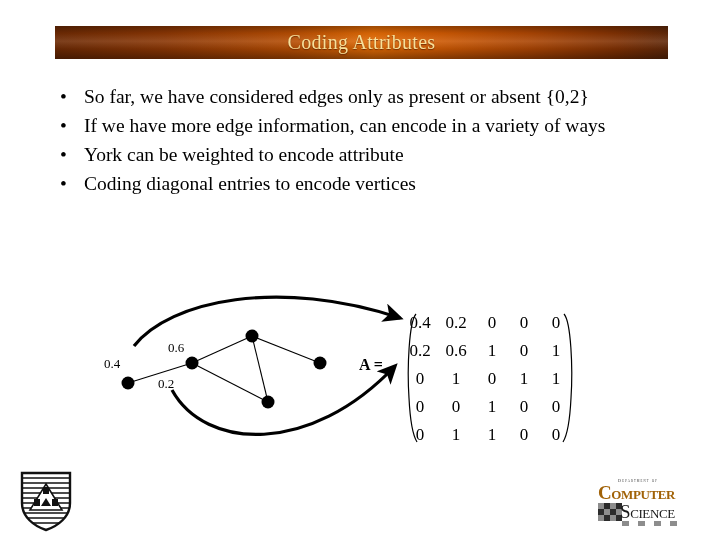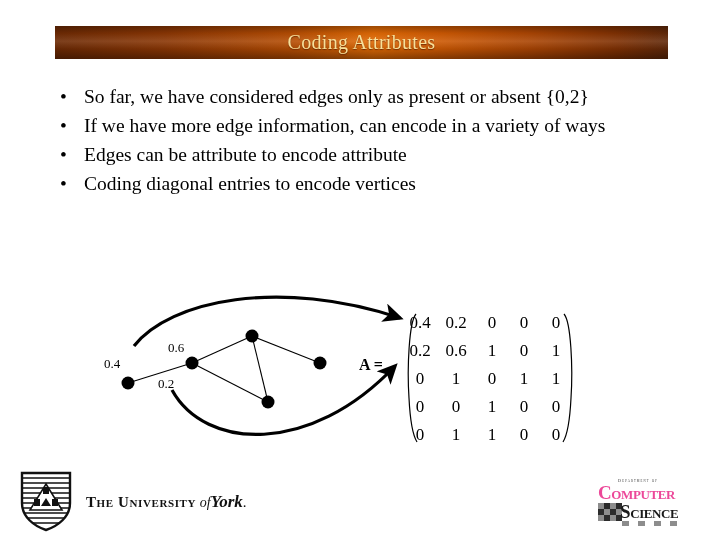--- a/index.html
+++ b/index.html
@@ -156,31 +156,31 @@
   }
   #cs-computer {
     position: absolute;
     left: 2px;
     top: 5px;
     font-size: 19px;
     line-height: 19px;
     font-variant: small-caps;
     font-weight: bold;
     letter-spacing: -0.4px;
-    color: #ec4899;
+    color: #a16207;
     white-space: nowrap;
   }
   #cs-science {
     position: absolute;
     left: 24px;
     top: 24px;
     font-size: 19px;
     line-height: 19px;
     font-variant: small-caps;
-    font-weight: bold;
+    font-weight: normal;
     letter-spacing: -0.4px;
     color: #1a1a1a;
     white-space: nowrap;
   }
 </style>
 </head>
 <body>
 
 <div id="slide">
 
@@ -195,21 +195,21 @@
       <span class="bullet-text">So far, we have considered edges only as present or absent {0,2}</span>
     </div>
 
     <div class="bullet-row">
       <span class="bullet-dot">•</span>
       <span class="bullet-text">If  we have more edge information, can encode in a variety of ways</span>
     </div>
 
     <div class="bullet-row">
       <span class="bullet-dot">•</span>
-      <span class="bullet-text">Edges can be attribute to encode attribute</span>
+      <span class="bullet-text">York can be weighted to encode attribute</span>
     </div>
 
     <div class="bullet-row">
       <span class="bullet-dot">•</span>
       <span class="bullet-text">Coding diagonal entries to encode vertices</span>
     </div>
 
   </div>
 
   <div id="figure">
@@ -309,23 +309,20 @@
         <line x1="2" y1="53" x2="54" y2="53"></line>
       </g>
       <g clip-path="url(#shieldClip)">
         <path d="M28,14 L44,40 L12,40 Z" fill="#ffffff" stroke="#111111" stroke-width="1.6"></path>
         <rect x="25" y="17" width="6" height="7" fill="#111111"></rect>
         <rect x="16" y="29" width="6" height="7" fill="#111111"></rect>
         <rect x="34" y="29" width="6" height="7" fill="#111111"></rect>
         <path d="M28,28 L33,36 L23,36 Z" fill="#111111"></path>
       </g>
     </svg>
-    <div id="york-text">
-      <span class="sc">The</span><span class="sc">&nbsp;</span><span class="sc">University</span><span>&nbsp;</span><span class="of">of</span><span class="yk">York</span><span>.</span>
-    </div>
   </div>
 
   <div id="footer-right">
     <svg width="96" height="52" viewBox="0 0 96 52" xmlns="http://www.w3.org/2000/svg" style="position:absolute;left:0;top:0">
       <g fill="#8d8d8d">
         <rect x="2" y="25" width="6" height="6"></rect>
         <rect x="14" y="25" width="6" height="6"></rect>
         <rect x="8" y="31" width="6" height="6"></rect>
         <rect x="20" y="31" width="6" height="6"></rect>
         <rect x="2" y="37" width="6" height="6"></rect>

